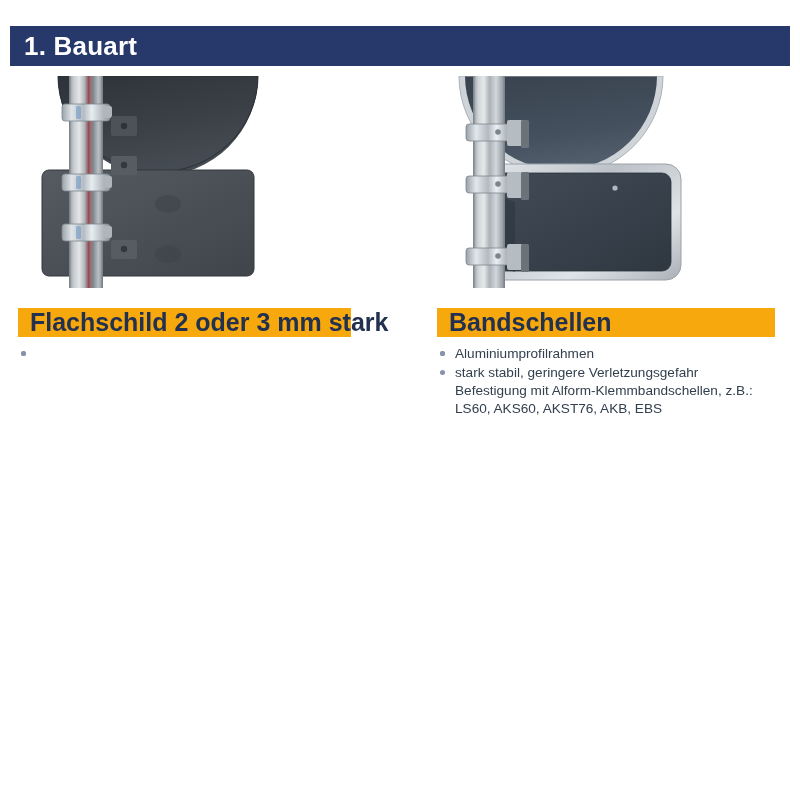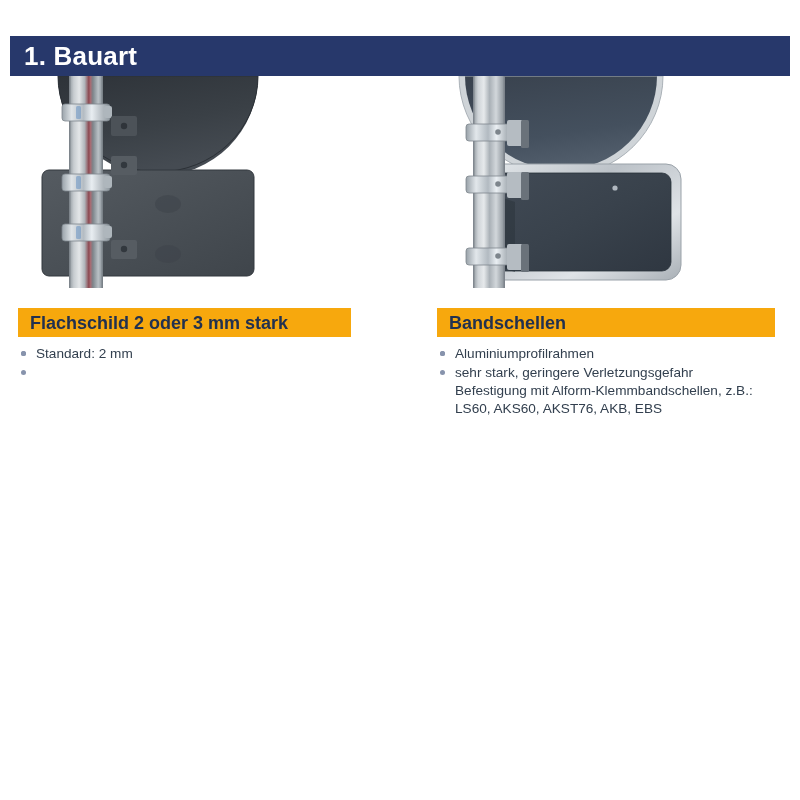--- a/index.html
+++ b/index.html
@@ -19,21 +19,20 @@
   
   .section-header {
     position: absolute;
     left: 10px;
     top: 26px;
     width: 780px;
     height: 40px;
     background: #27386b;
     display: flex;
     align-items: center;
-    margin-top: 10px;
   }
   .section-header-title {
     color: #ffffff;
     font-size: 26px;
     font-weight: bold;
     letter-spacing: 0.2px;
     padding-left: 14px;
     line-height: 1;
   }
 
@@ -67,21 +66,21 @@
     margin-top: 20px;
     height: 29px;
     background: #f7a80d;
     display: flex;
     align-items: center;
   }
   .caption-bar.left-bar  { width: 333px; }
   .caption-bar.right-bar { width: 338px; }
   .caption-text {
     color: #22314f;
-    font-size: 18px;
+    font-size: 25px;
     font-weight: bold;
     padding-left: 12px;
     line-height: 1;
     white-space: nowrap;
   }
 
   
   .bullets {
     list-style: none;
     margin: 8px 0 0 0;
@@ -200,24 +199,20 @@
     <div class="caption-bar left-bar">
       <span class="caption-text">Flachschild 2 oder 3 mm stark</span>
     </div>
 
     <ul class="bullets">
       <li>
         <span class="dot"></span>
       </li>
       <li>
         <span class="dot"></span>
-        <span>Standard: 2 mm</span>
-      </li>
-      <li>
-        <span class="dot"></span>
       </li>
     </ul>
   </div>
 
   <div class="column right">
 
     <div class="photo">
       <svg width="365" height="212" viewBox="0 0 365 212" xmlns="http://www.w3.org/2000/svg">
         <defs>
           <linearGradient id="poleR" x1="0" y1="0" x2="1" y2="0">
@@ -305,20 +300,20 @@
     <ul class="bullets">
       <li>
         <span class="dot"></span>
       </li>
       <li>
         <span class="dot"></span>
         <span>Aluminiumprofilrahmen</span>
       </li>
       <li>
         <span class="dot"></span>
-        <span>sehr stark, geringere Verletzungsgefahr</span>
+        <span>stark stabil, geringere Verletzungsgefahr</span>
         <span class="line2">Befestigung mit Alform-Klemmbandschellen, z.B.:</span>
         <span class="line3">LS60, AKS60, AKST76, AKB, EBS</span>
       </li>
     </ul>
   </div>
 
 </div>
 
 </body></html>

